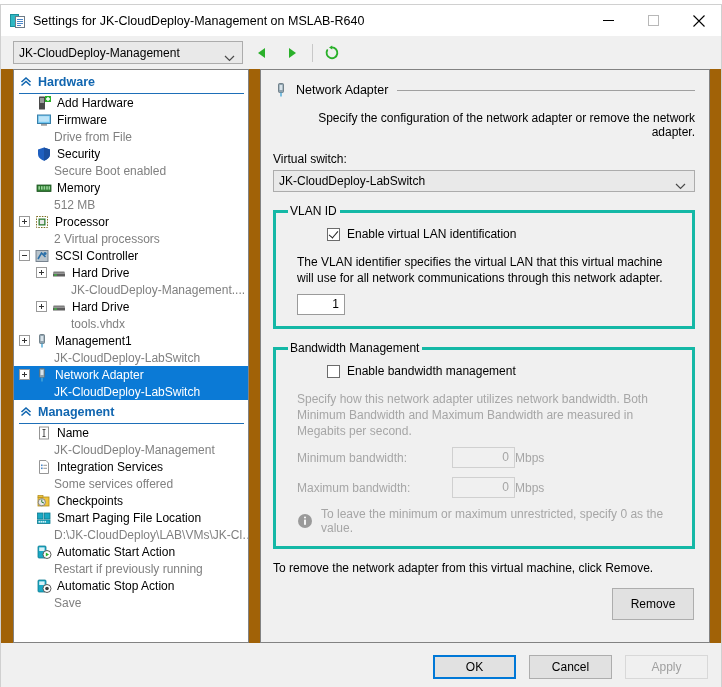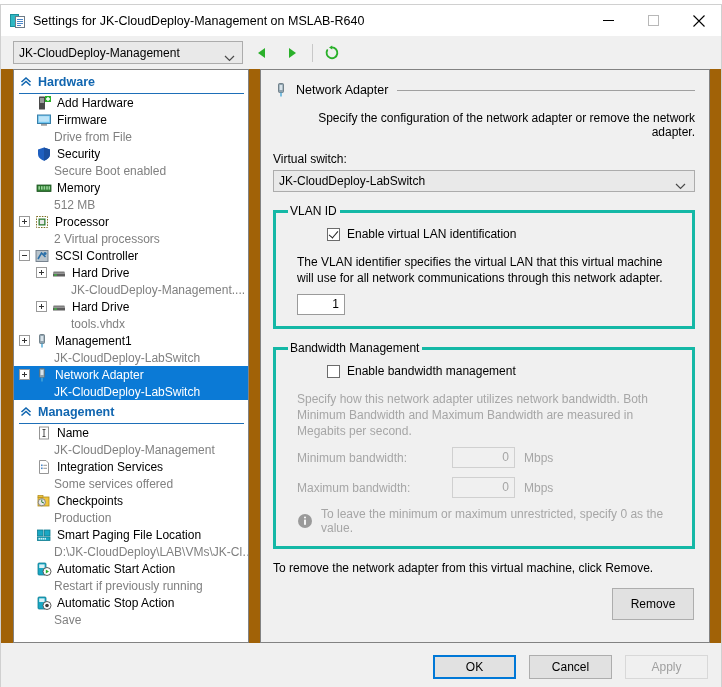--- a/index.html
+++ b/index.html
@@ -338,21 +338,20 @@
     border: 1px solid #d0d0d0;
     background: #f0f0f0;
     box-sizing: border-box;
     font-size: 12px;
     text-align: right;
     padding-right: 5px;
     line-height: 19px;
     color: #a6a6a6;
   }
   .bw-row .bwunit {
-    margin-left: 9px;
     font-size: 12px;
     color: #a6a6a6;
   }
   .info-row {
     display: flex;
     align-items: center;
     margin: 2px 0 0 11px;
   }
   .info-row .itext { font-size: 12px; color: #a6a6a6; margin-left: 8px; }
 
@@ -635,21 +634,20 @@
         <span class="icon-slot">
           <svg width="16" height="16" viewBox="0 0 16 16">
             <rect x="2" y="4" width="11" height="9" fill="#f0c43c" stroke="#b08b18" stroke-width="0.8"></rect>
             <rect x="2" y="2.5" width="5" height="1.8" fill="#f0c43c" stroke="#b08b18" stroke-width="0.7"></rect>
             <circle cx="5.8" cy="9.2" r="3.6" fill="#e8e8e8" stroke="#7a7a7a" stroke-width="0.9"></circle>
             <path d="M5.8,9.2 L5.8,6.5 M5.8,9.2 L8,10" stroke="#2f7d32" stroke-width="1"></path>
           </svg>
         </span>
         <span class="row-label">Checkpoints</span>
       </div>
-      <div class="sub-row ind2">Production</div>
 
       <div class="tree-row ind1">
         <span class="icon-slot">
           <svg width="16" height="16" viewBox="0 0 16 16">
             <rect x="1.5" y="3" width="5.6" height="6" fill="#1aa8c4" stroke="#0d7a90" stroke-width="0.8"></rect>
             <rect x="8.4" y="3" width="5.6" height="6" fill="#1aa8c4" stroke="#0d7a90" stroke-width="0.8"></rect>
             <rect x="1.5" y="10" width="12.5" height="3.5" fill="#1aa8c4" stroke="#0d7a90" stroke-width="0.8"></rect>
             <rect x="2.6" y="10.9" width="1.2" height="1.7" fill="#fff"></rect>
             <rect x="4.6" y="10.9" width="1.2" height="1.7" fill="#fff"></rect>
             <rect x="6.6" y="10.9" width="1.2" height="1.7" fill="#fff"></rect>

